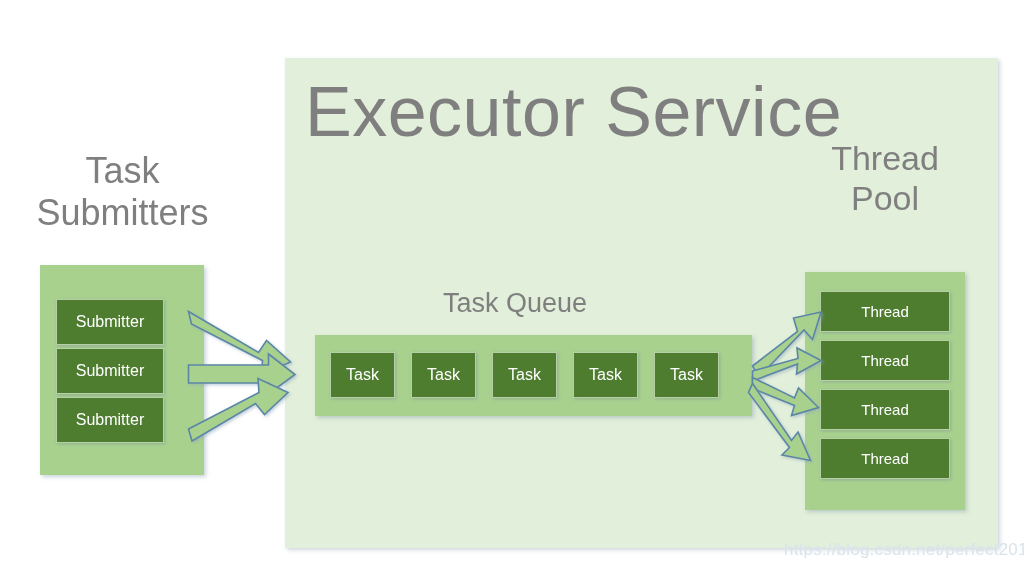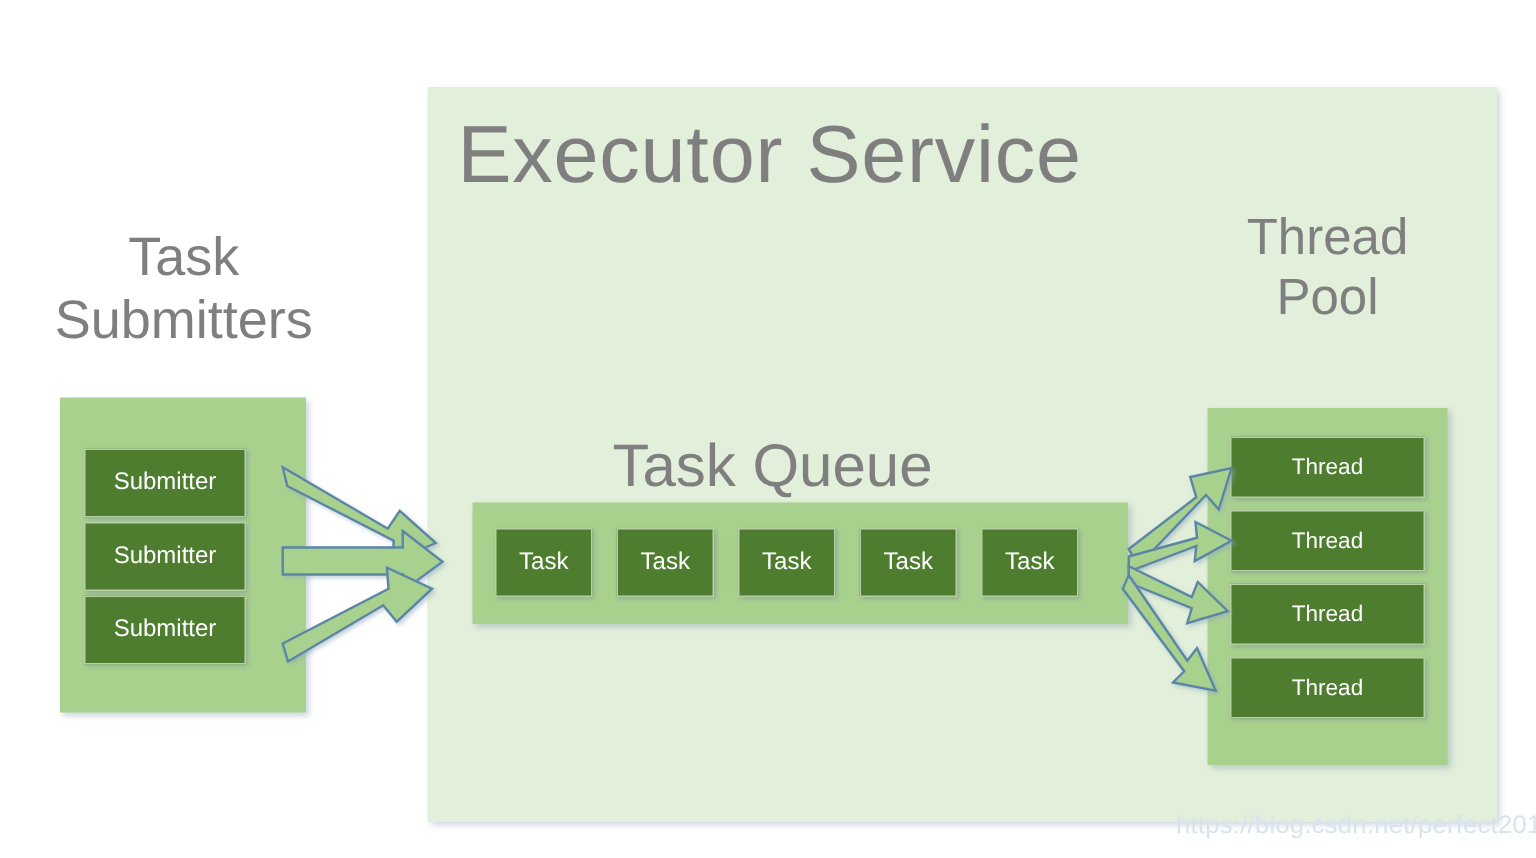--- a/index.html
+++ b/index.html
@@ -25,21 +25,21 @@
     top: 58px;
     width: 713px;
     height: 490px;
     background: #e2efda;
     box-shadow: 2px 2px 4px rgba(120,140,160,0.35);
   }
   .executor-title {
     position: absolute;
     left: 305px;
     top: 72px;
-    font-size: 54px;
+    font-size: 70px;
     color: #7f7f7f;
     letter-spacing: 0.5px;
     white-space: nowrap;
   }
 
   
   .heading {
     position: absolute;
     color: #7f7f7f;
     text-align: center;
@@ -55,21 +55,21 @@
   .heading-threadpool {
     left: 790px;
     top: 138px;
     width: 190px;
     font-size: 34px;
   }
   .heading-queue {
     left: 390px;
     top: 288px;
     width: 250px;
-    font-size: 40px;
+    font-size: 27px;
   }
 
   
   .container-box {
     position: absolute;
     background: #a9d18e;
     box-shadow: 2px 2px 4px rgba(120,150,170,0.40);
   }
   .submitters-container {
     left: 40px;

